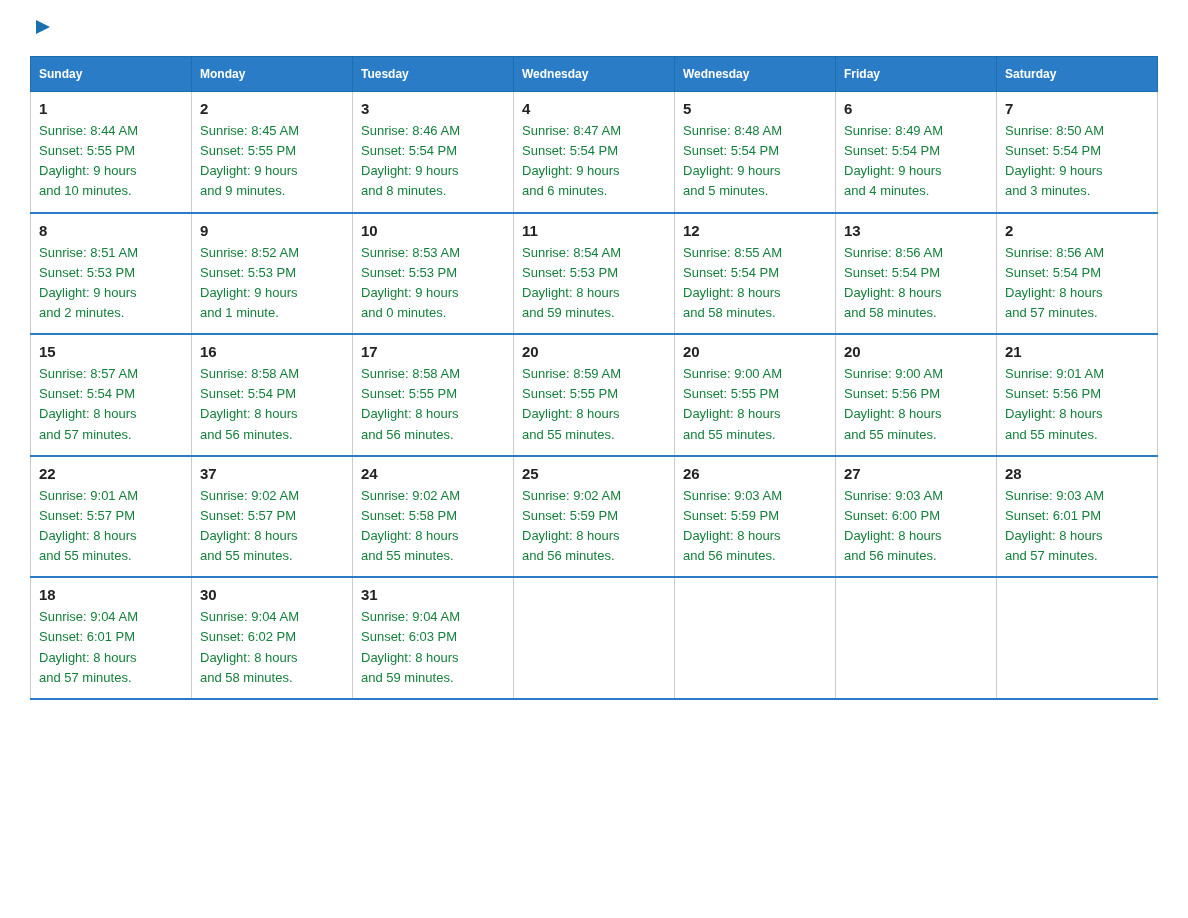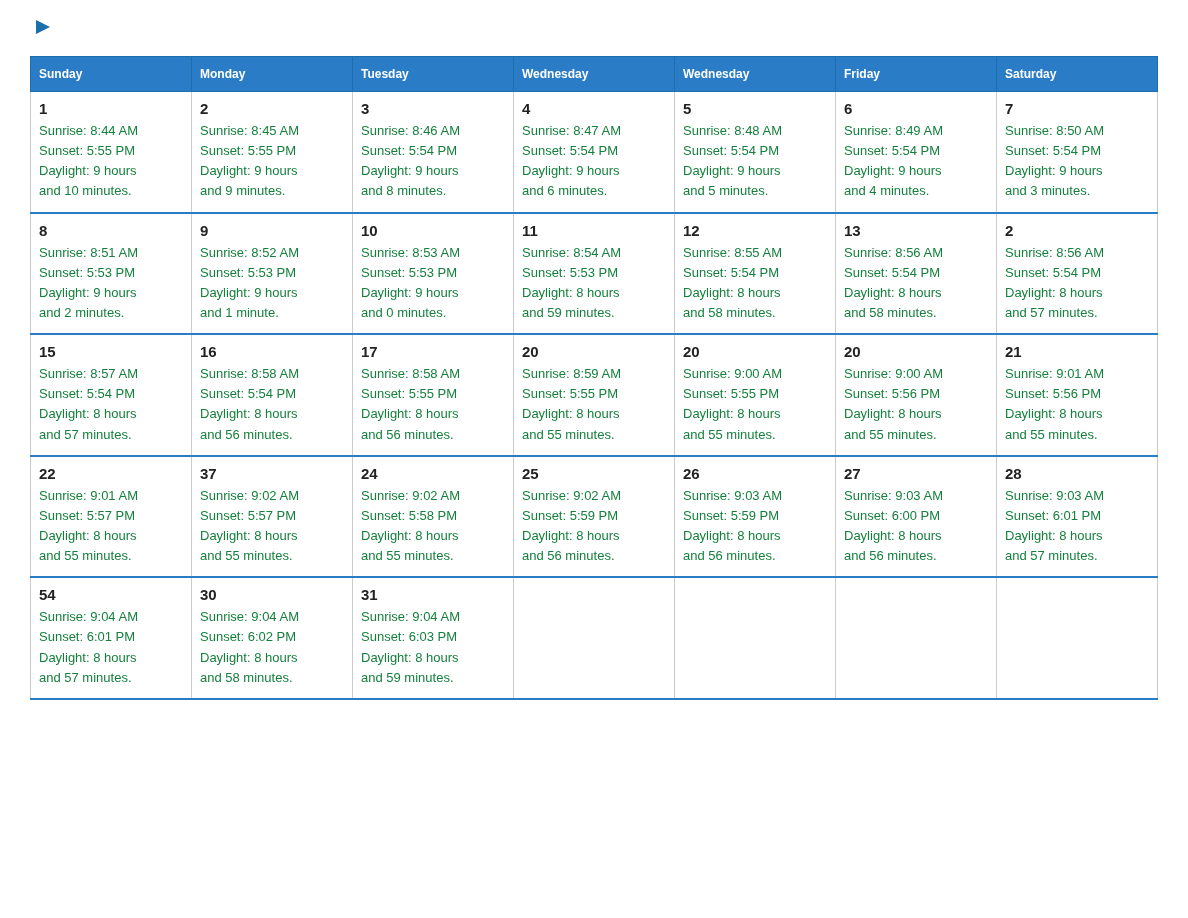--- a/index.html
+++ b/index.html
@@ -241,21 +241,21 @@
         <span class="day-number">27</span>
         <div class="day-info">Sunrise: 9:03 AM<br>Sunset: 6:00 PM<br>Daylight: 8 hours<br>and 56 minutes.</div>
       </td>
         <td>
         <span class="day-number">28</span>
         <div class="day-info">Sunrise: 9:03 AM<br>Sunset: 6:01 PM<br>Daylight: 8 hours<br>and 57 minutes.</div>
       </td>
       </tr>
       <tr>
         <td>
-        <span class="day-number">54</span>
+        <span class="day-number">18</span>
         <div class="day-info">Sunrise: 9:04 AM<br>Sunset: 6:01 PM<br>Daylight: 8 hours<br>and 57 minutes.</div>
       </td>
         <td>
         <span class="day-number">30</span>
         <div class="day-info">Sunrise: 9:04 AM<br>Sunset: 6:02 PM<br>Daylight: 8 hours<br>and 58 minutes.</div>
       </td>
         <td>
         <span class="day-number">31</span>
         <div class="day-info">Sunrise: 9:04 AM<br>Sunset: 6:03 PM<br>Daylight: 8 hours<br>and 59 minutes.</div>
       </td>

